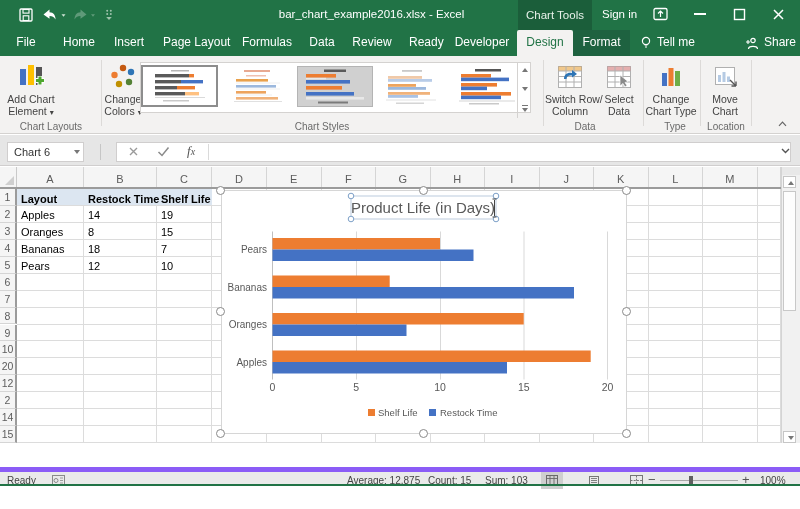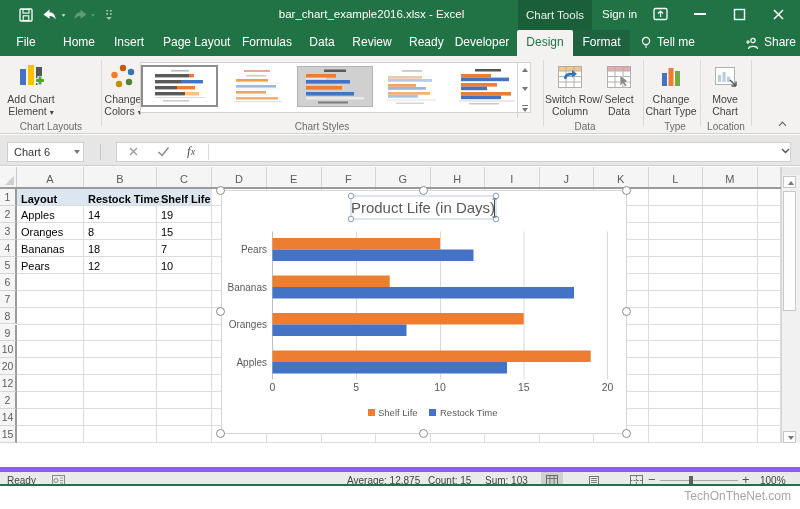--- a/index.html
+++ b/index.html
@@ -467,16 +467,13 @@
         <rect x="0.5" y="0.5" width="12" height="10" fill="none" stroke="#767676" stroke-width="1"></rect>
         <path d="M0.5 5.5 L12.5 5.5 M6.5 0.5 L6.5 10.5" stroke="#767676" stroke-width="1" stroke-dasharray="2 1.2"></path>
       </svg>
 <div class="stxt" style="left:648px;top:0px;color:#555;font-size:13px">−</div>
 <div class="abs" style="left:660px;top:8px;width:78px;height:1px;background:#a8a8a8"></div>
 <div class="abs" style="left:689px;top:4px;width:4px;height:9px;background:#606060"></div>
 <div class="stxt" style="left:742px;top:0px;color:#555;font-size:13px">+</div>
 <div class="stxt" style="left:760px;top:1px">100%</div>
 </div>
   <div id="greenline"></div>
-  <div id="footer">
-    <div class="abs" style="right:9px;top:3px;color:#a5a5a5;font-size:12px">TechOnTheNet.com</div>
-  </div>
 </div>
 
 </body></html>

